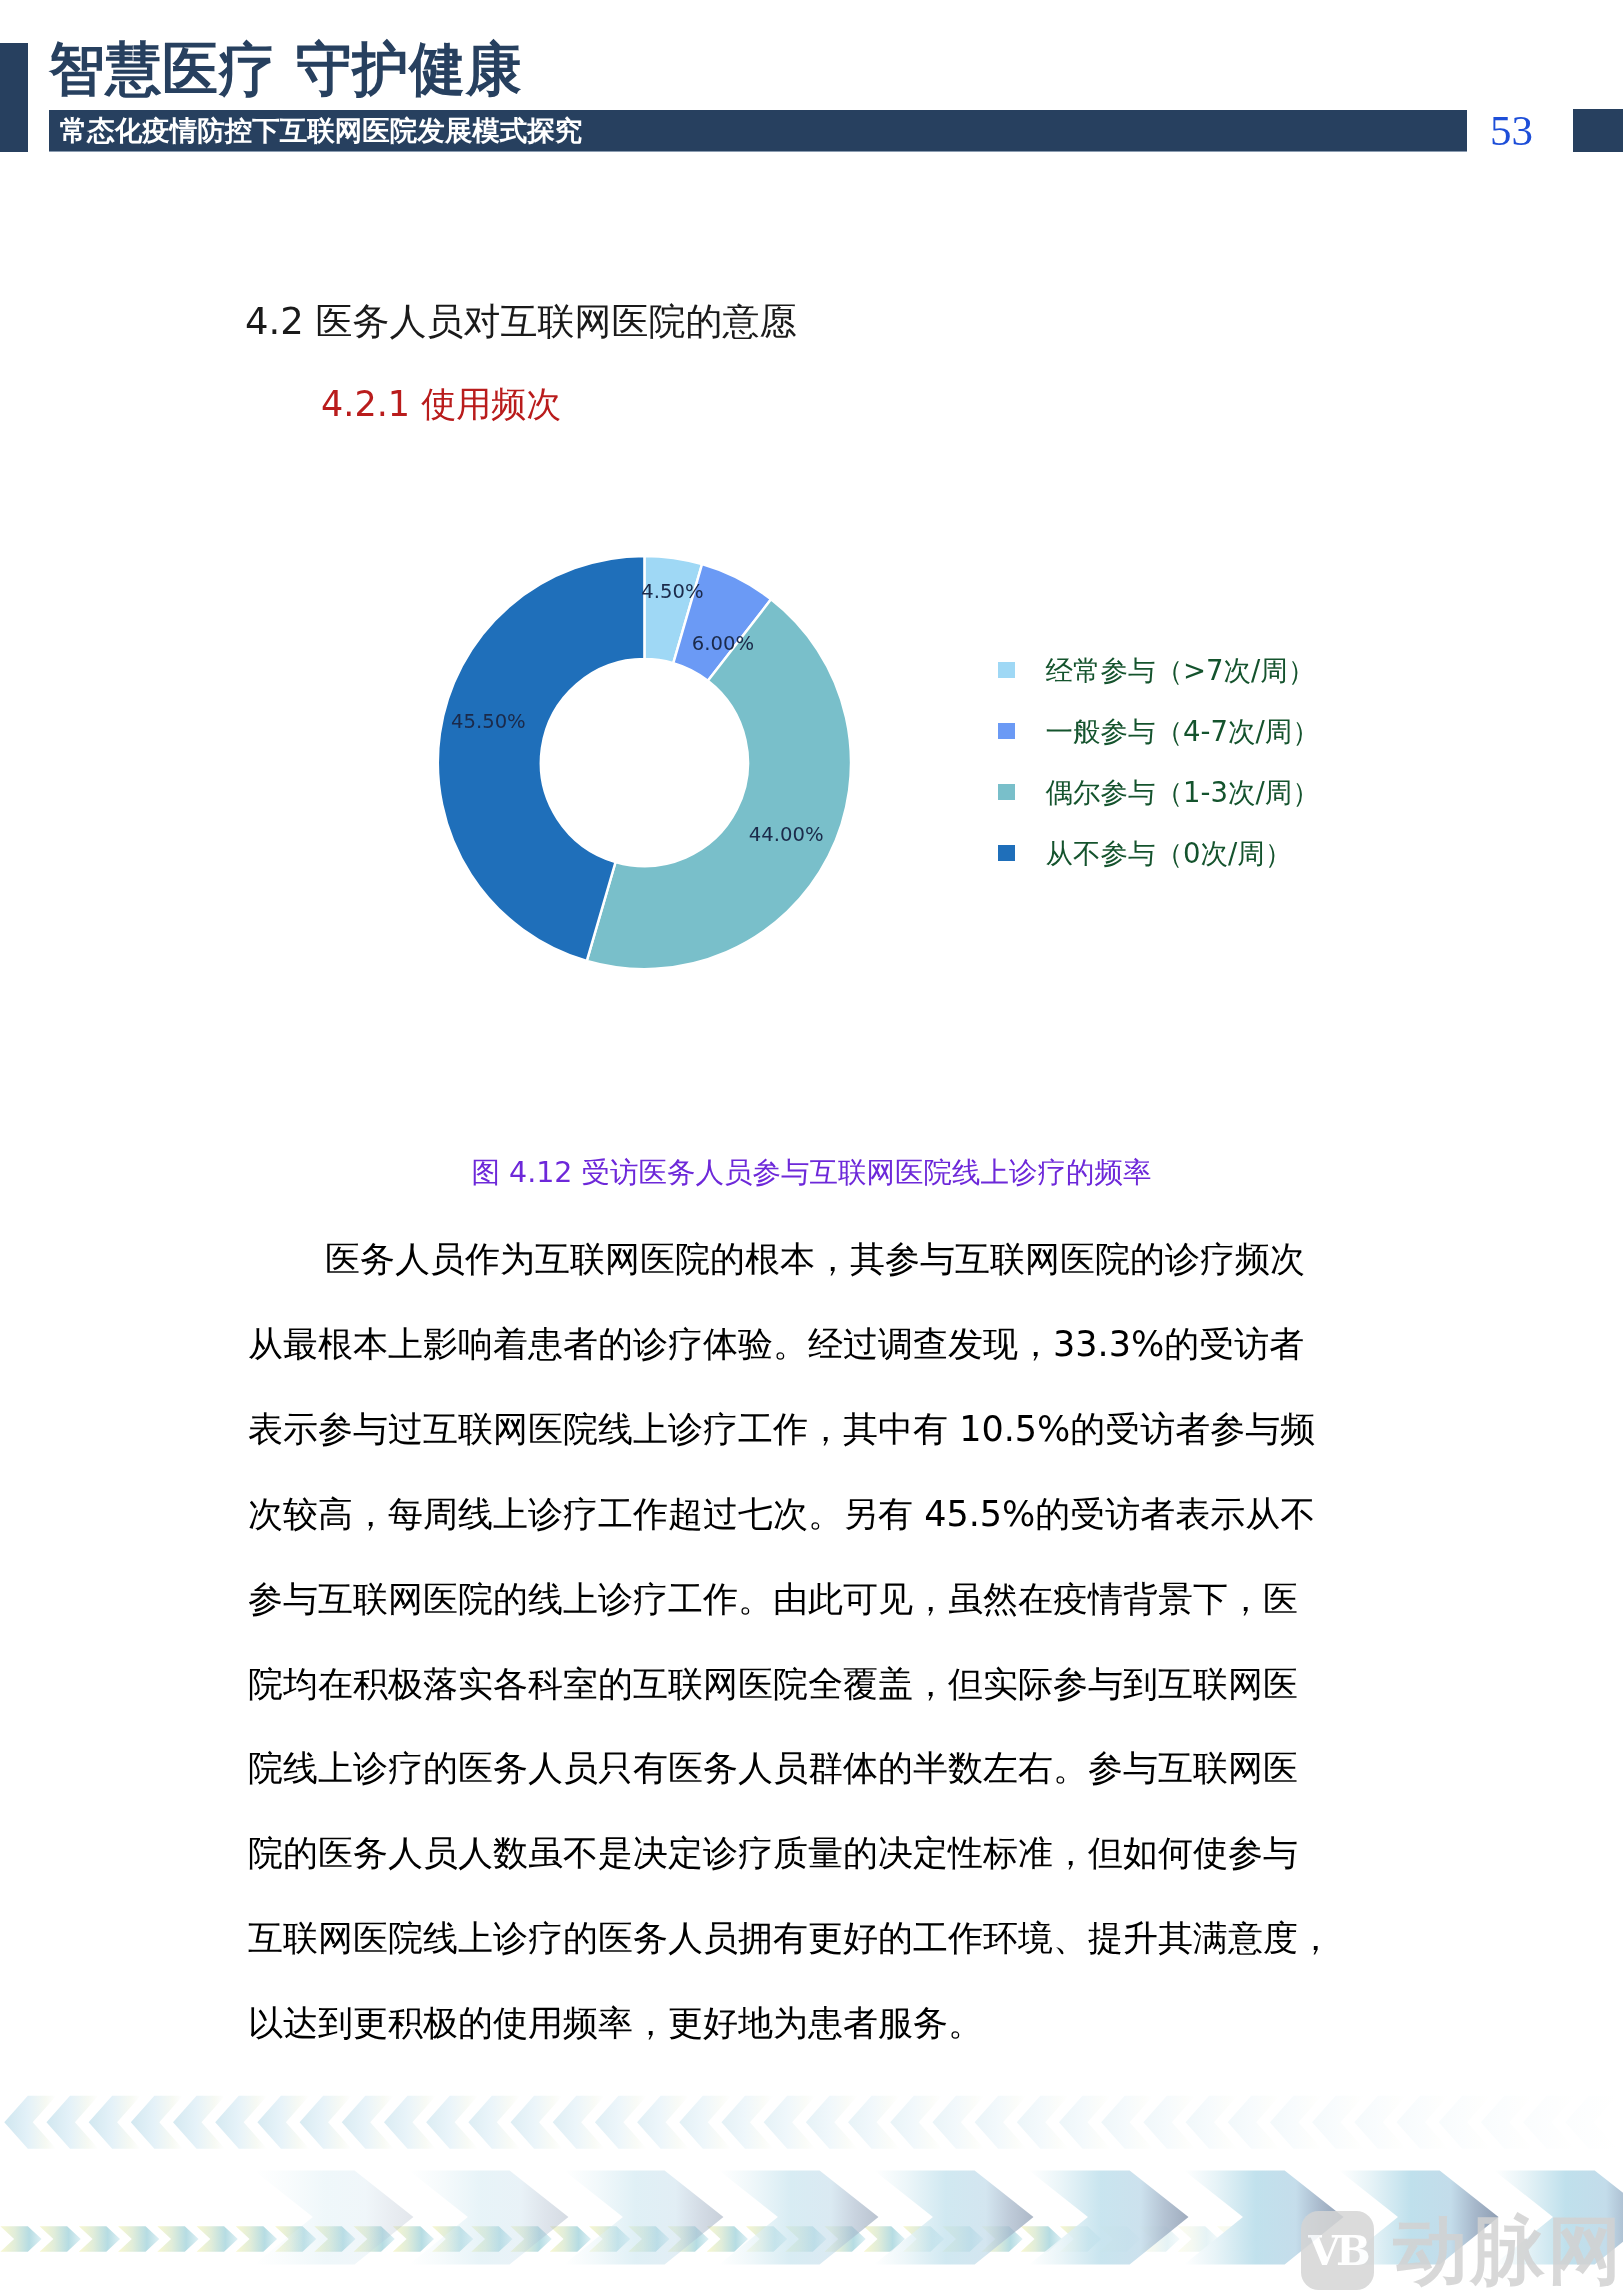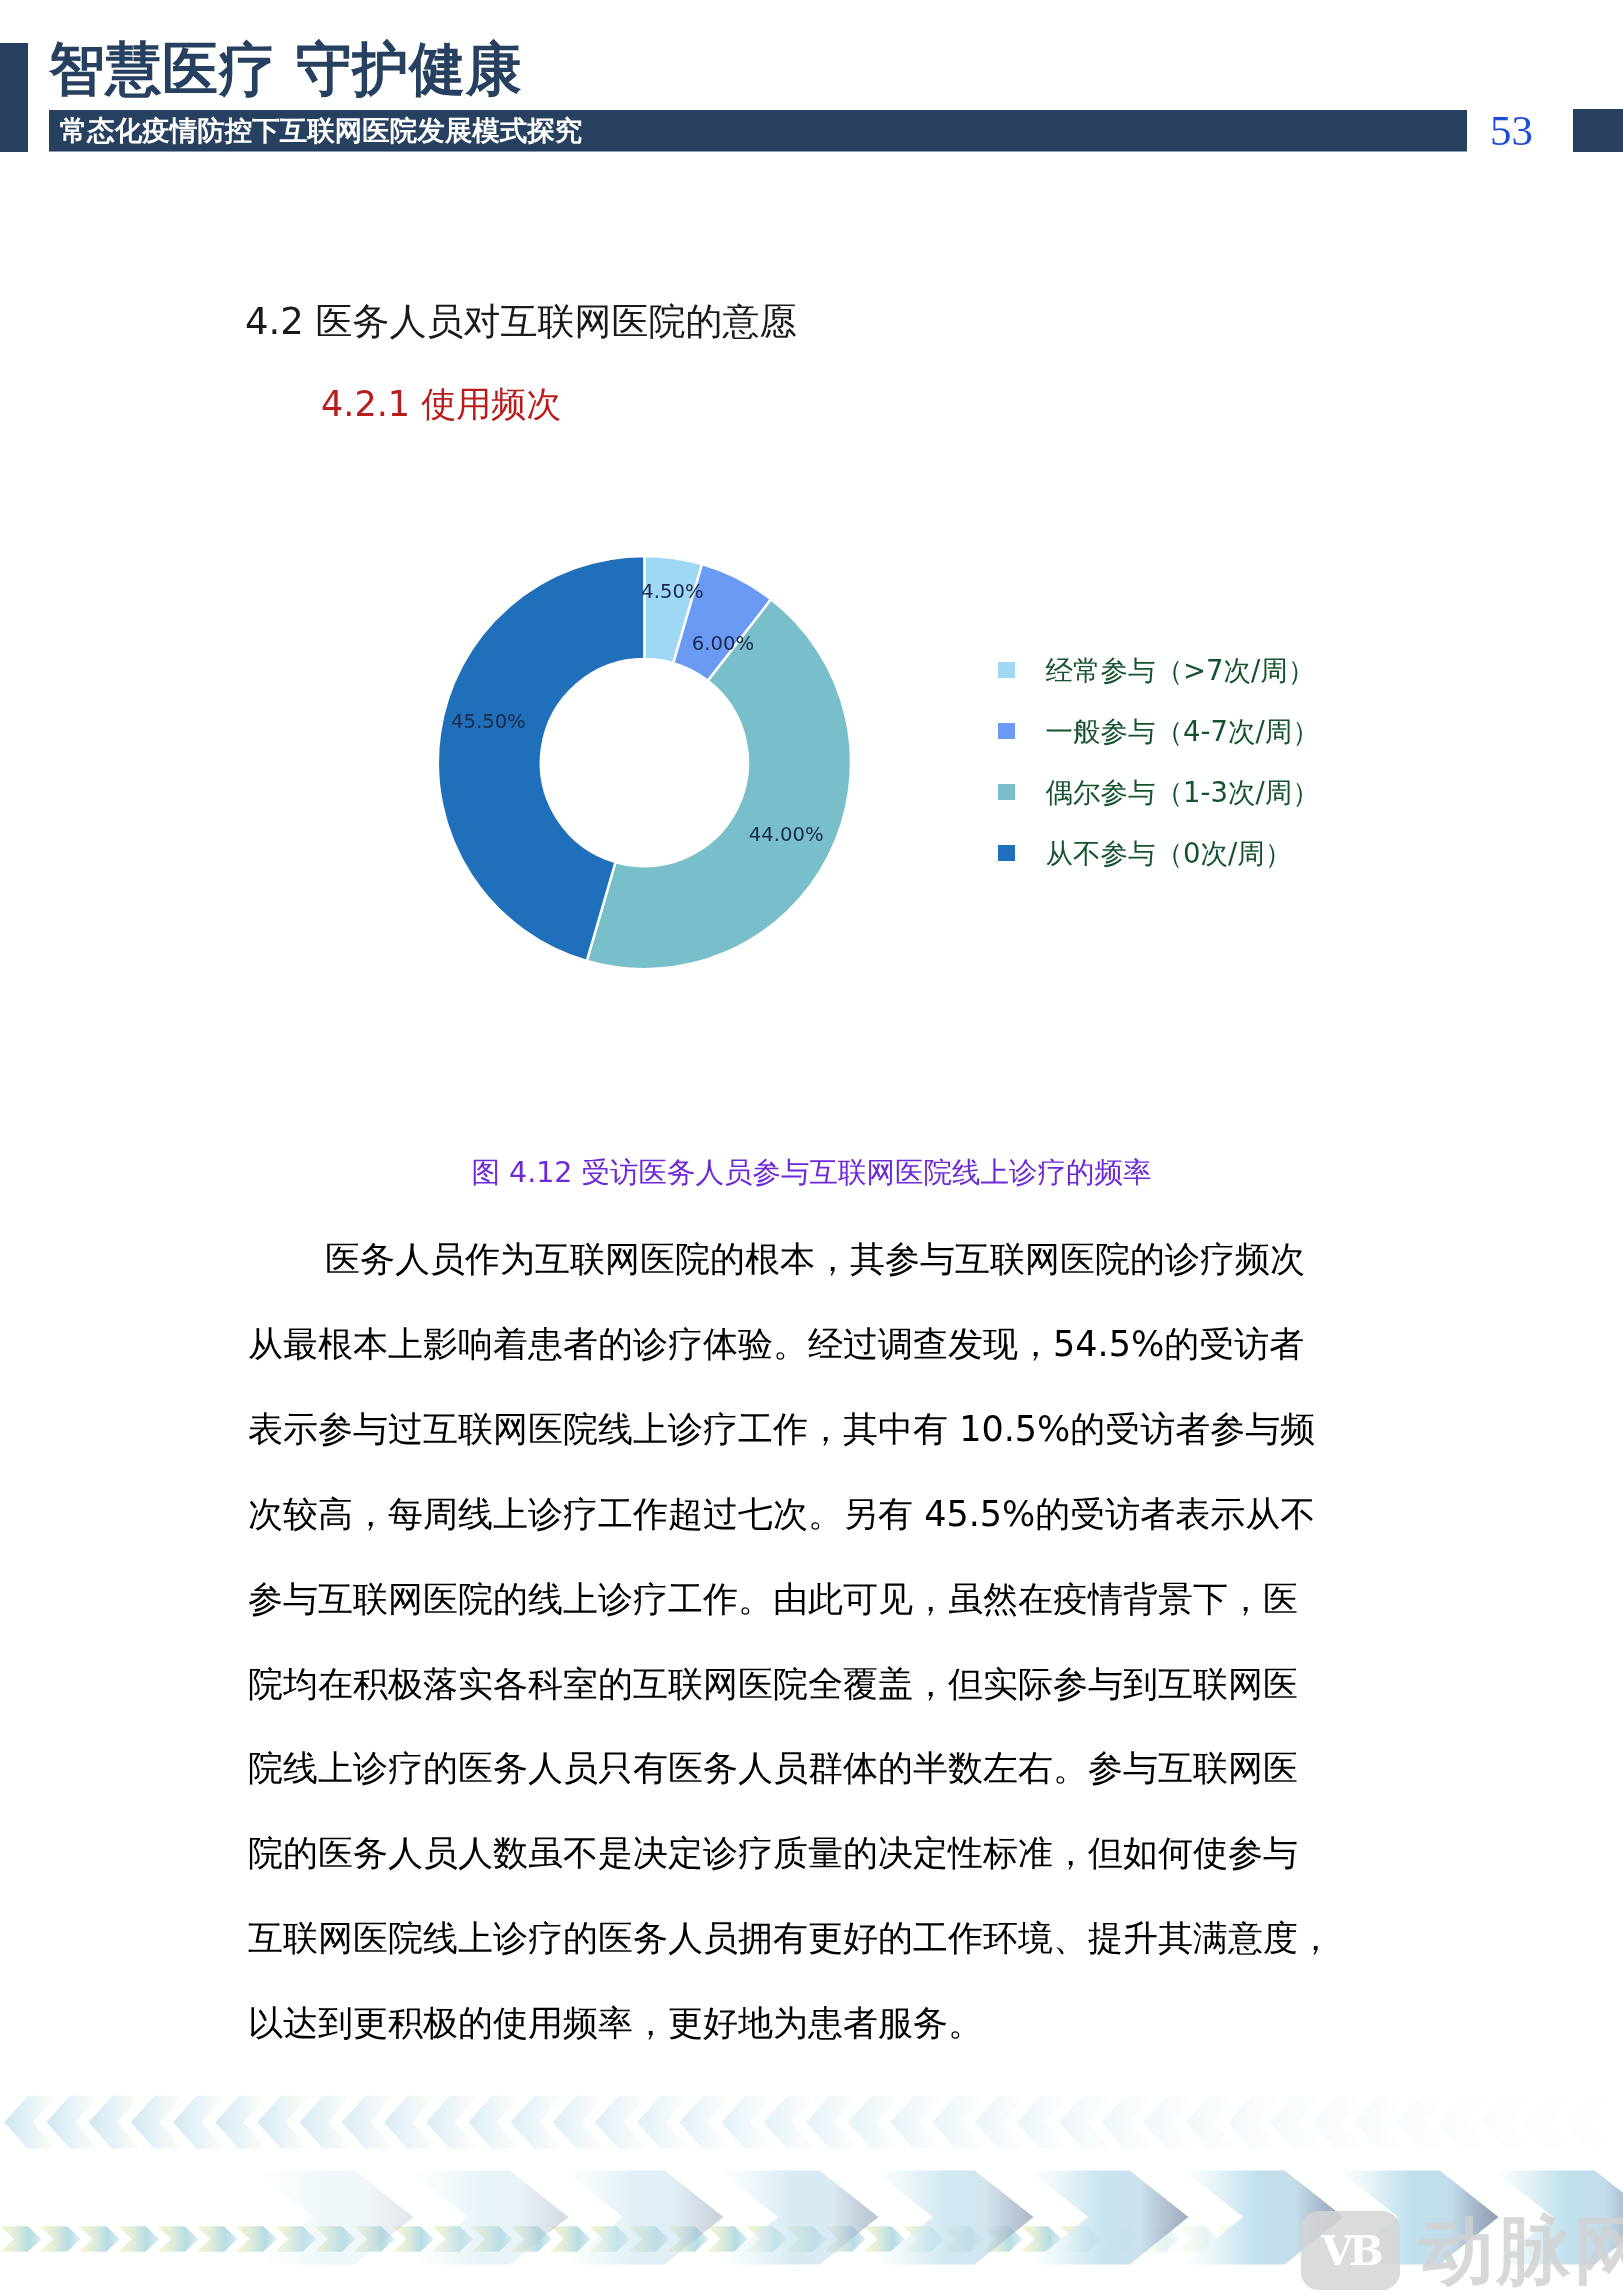--- a/index.html
+++ b/index.html
@@ -36,21 +36,21 @@
   .caption { left: 0; width: 1623px; top: 1153px; text-align: center; font-size: 28.5px; line-height: 39px;
              color: #6d28d9; white-space: nowrap; }
 
   
   .body-para { left: 248px; top: 1232px; width: 1134px; }
   .body-line { position: absolute; left: 0; font-size: 35px; line-height: 54px; color: #000; white-space: nowrap; }
 
   
   .deco-svg { left: 0; top: 2061px; width: 1623px; height: 234px; }
   .watermark { left: 1301px; top: 2211px; height: 79px; display: flex; align-items: center; opacity: 0.85; }
-  .wm-logo { width: 99px; height: 79px; border-radius: 17.7px; background: #d5d5d5; display: flex;
+  .wm-logo { width: 73px; height: 79px; border-radius: 17.7px; background: #d5d5d5; display: flex;
              align-items: center; justify-content: center; margin-right: 19.6px; }
   .wm-logo span { font-family: "DejaVu Serif", serif; font-weight: bold; font-size: 41px; color: #ffffff; letter-spacing: -3.9px; }
   .wm-text { font-size: 74px; font-weight: bold; color: #d2d2d2; line-height: 79px; white-space: nowrap; letter-spacing: 2.9px; }
 </style>
 </head>
 <body>
 
 <div class="abs edge-bar"></div>
 <div class="abs brand-title">智慧医疗 守护健康</div>
 <div class="abs header-band">
@@ -93,21 +93,21 @@
   <div class="legend-item" style="top:183px">
     <span class="legend-swatch" style="background: rgb(31, 111, 186);"></span>
     <span class="legend-label">从不参与（0次/周）</span>
   </div>
 </div>
 
 <div class="abs caption">图 4.12  受访医务人员参与互联网医院线上诊疗的频率</div>
 
 <div class="abs body-para">
   <div class="body-line" style="top:0px; left:77px">医务人员作为互联网医院的根本，其参与互联网医院的诊疗频次</div>
-  <div class="body-line" style="top:85px">从最根本上影响着患者的诊疗体验。经过调查发现，54.5%的受访者</div>
+  <div class="body-line" style="top:85px">从最根本上影响着患者的诊疗体验。经过调查发现，33.3%的受访者</div>
   <div class="body-line" style="top:170px">表示参与过互联网医院线上诊疗工作，其中有 10.5%的受访者参与频</div>
   <div class="body-line" style="top:255px">次较高，每周线上诊疗工作超过七次。另有 45.5%的受访者表示从不</div>
   <div class="body-line" style="top:340px">参与互联网医院的线上诊疗工作。由此可见，虽然在疫情背景下，医</div>
   <div class="body-line" style="top:425px">院均在积极落实各科室的互联网医院全覆盖，但实际参与到互联网医</div>
   <div class="body-line" style="top:509px">院线上诊疗的医务人员只有医务人员群体的半数左右。参与互联网医</div>
   <div class="body-line" style="top:594px">院的医务人员人数虽不是决定诊疗质量的决定性标准，但如何使参与</div>
   <div class="body-line" style="top:679px">互联网医院线上诊疗的医务人员拥有更好的工作环境、提升其满意度，</div>
   <div class="body-line" style="top:764px">以达到更积极的使用频率，更好地为患者服务。</div>
 </div>
 

